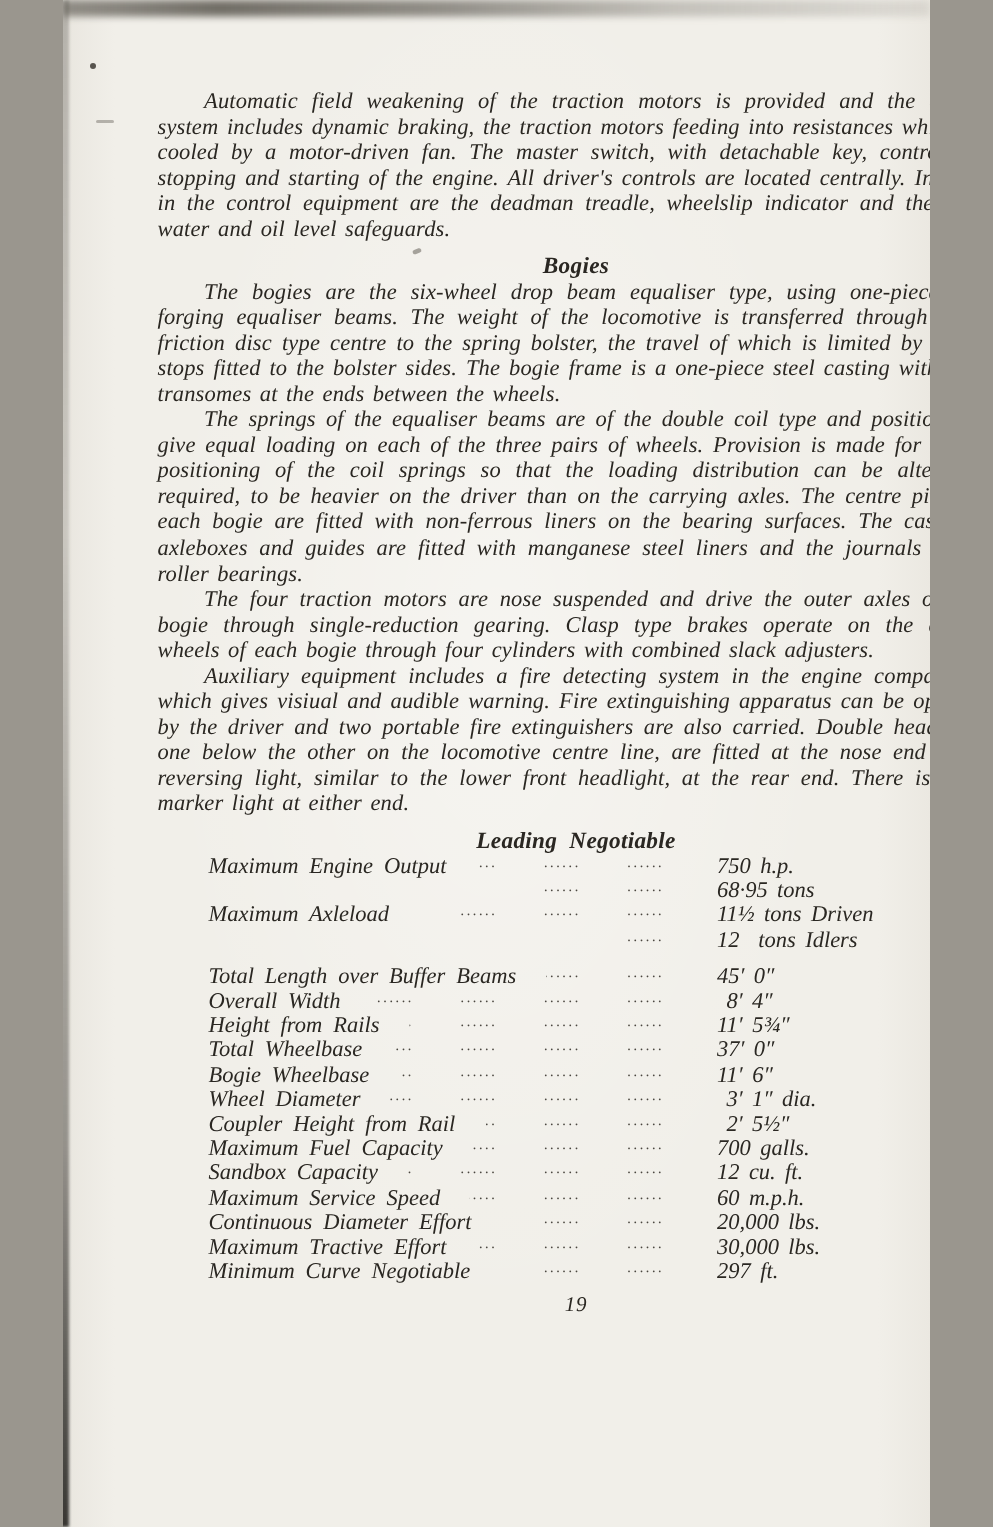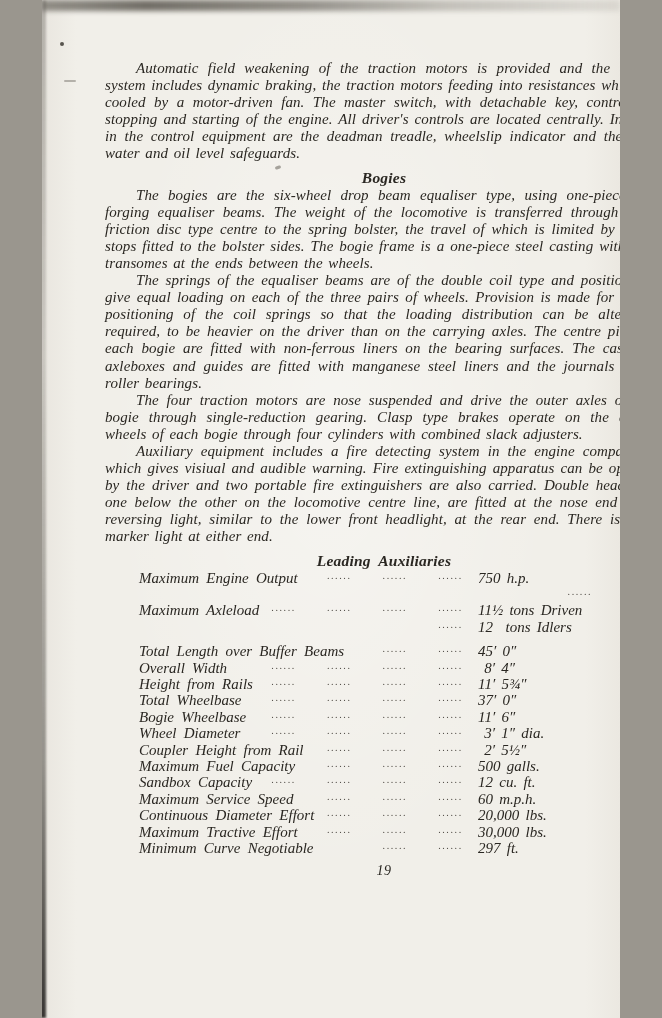--- a/index.html
+++ b/index.html
@@ -71,20 +71,21 @@
     letter-spacing: 0.2px;
   }
   
   .spec-table { margin: 1px 0 0 34px; }
   .trow {
     display: flex;
     align-items: center;
     font-size: 15px;
     line-height: 16.4px;
     white-space: pre;
+    gap: 20px;
   }
   .trow.gap-above { margin-top: 8px; }
   .tlabel { flex: 0 0 auto; word-spacing: 3.5px; }
   .leaders {
     flex: 1 1 auto;
     display: flex;
     justify-content: flex-end;
     gap: 31px;
     padding-right: 15px;
     overflow: hidden;
@@ -119,32 +120,33 @@
 
     <p class="body">Automatic field weakening of the traction motors is provided and the control system includes dynamic braking, the traction motors feeding into resistances which are cooled by a motor-driven fan. The master switch, with detachable key, controls the stopping and starting of the engine. All driver's controls are located centrally. Included in the control equipment are the deadman treadle, wheelslip indicator and the usual water and oil level safeguards.</p>
 
     <h2 class="sect">Bogies</h2>
     <p class="body">The bogies are the six-wheel drop beam equaliser type, using one-piece steel forging equaliser beams. The weight of the locomotive is transferred through a flat friction disc type centre to the spring bolster, the travel of which is limited by rubber stops fitted to the bolster sides. The bogie frame is a one-piece steel casting with cross transomes at the ends between the wheels.</p>
     <p class="body">The springs of the equaliser beams are of the double coil type and positioned to give equal loading on each of the three pairs of wheels. Provision is made for the re-positioning of the coil springs so that the loading distribution can be altered, if required, to be heavier on the driver than on the carrying axles. The centre pivots of each bogie are fitted with non-ferrous liners on the bearing surfaces. The cast steel axleboxes and guides are fitted with manganese steel liners and the journals run in roller bearings.</p>
     <p class="body">The four traction motors are nose suspended and drive the outer axles of each bogie through single-reduction gearing. Clasp type brakes operate on the driving wheels of each bogie through four cylinders with combined slack adjusters.</p>
 
     <p class="body">Auxiliary equipment includes a fire detecting system in the engine compartment which gives visiual and audible warning. Fire extinguishing apparatus can be operated by the driver and two portable fire extinguishers are also carried. Double headlights, one below the other on the locomotive centre line, are fitted at the nose end and a reversing light, similar to the lower front headlight, at the rear end. There is a red marker light at either end.</p>
 
-    <h2 class="sect">Leading Auxiliaries</h2>
+    <h2 class="sect">Leading Negotiable</h2>
 
     <div class="spec-table">
 
       <div class="trow">
         <span class="tlabel">Maximum Engine Output</span>
         <span class="leaders"><span class="dots">......</span><span class="dots">......</span><span class="dots">......</span></span>
         <span class="tvalue">750 h.p.</span>
       </div>
 
       <div class="trow">
         <span class="leaders"><span class="dots">......</span><span class="dots">......</span></span>
+        <span class="tvalue">68·95 tons</span>
       </div>
 
       <div class="trow">
         <span class="tlabel">Maximum Axleload</span>
         <span class="leaders"><span class="dots">......</span><span class="dots">......</span><span class="dots">......</span><span class="dots">......</span></span>
         <span class="tvalue">11½ tons Driven</span>
       </div>
 
       <div class="trow">
         <span class="tlabel"></span>
@@ -190,21 +192,21 @@
 
       <div class="trow">
         <span class="tlabel">Coupler Height from Rail</span>
         <span class="leaders"><span class="dots">......</span><span class="dots">......</span><span class="dots">......</span></span>
         <span class="tvalue"> 2′ 5½″</span>
       </div>
 
       <div class="trow">
         <span class="tlabel">Maximum Fuel Capacity</span>
         <span class="leaders"><span class="dots">......</span><span class="dots">......</span><span class="dots">......</span></span>
-        <span class="tvalue">500 galls.</span>
+        <span class="tvalue">700 galls.</span>
       </div>
 
       <div class="trow">
         <span class="tlabel">Sandbox Capacity</span>
         <span class="leaders"><span class="dots">......</span><span class="dots">......</span><span class="dots">......</span><span class="dots">......</span></span>
         <span class="tvalue">12 cu. ft.</span>
       </div>
 
       <div class="trow">
         <span class="tlabel">Maximum Service Speed</span>

